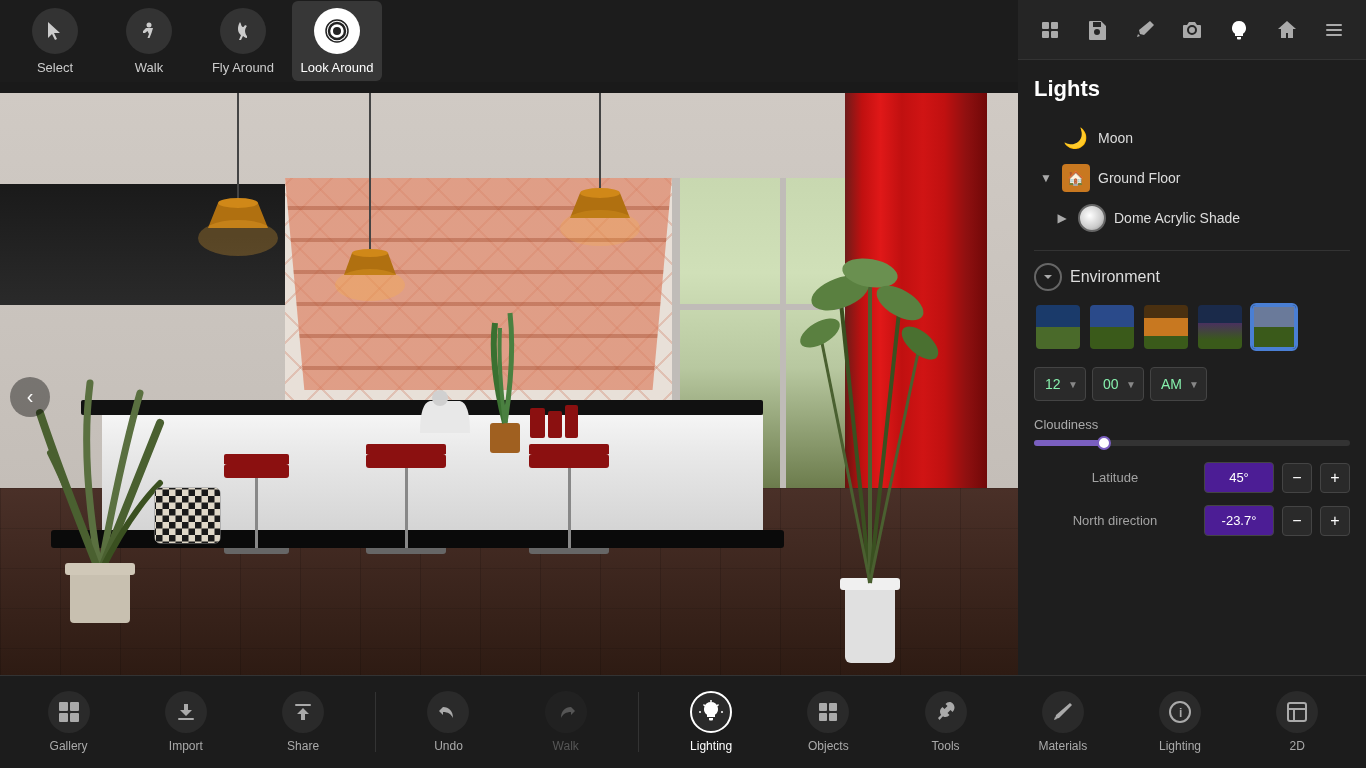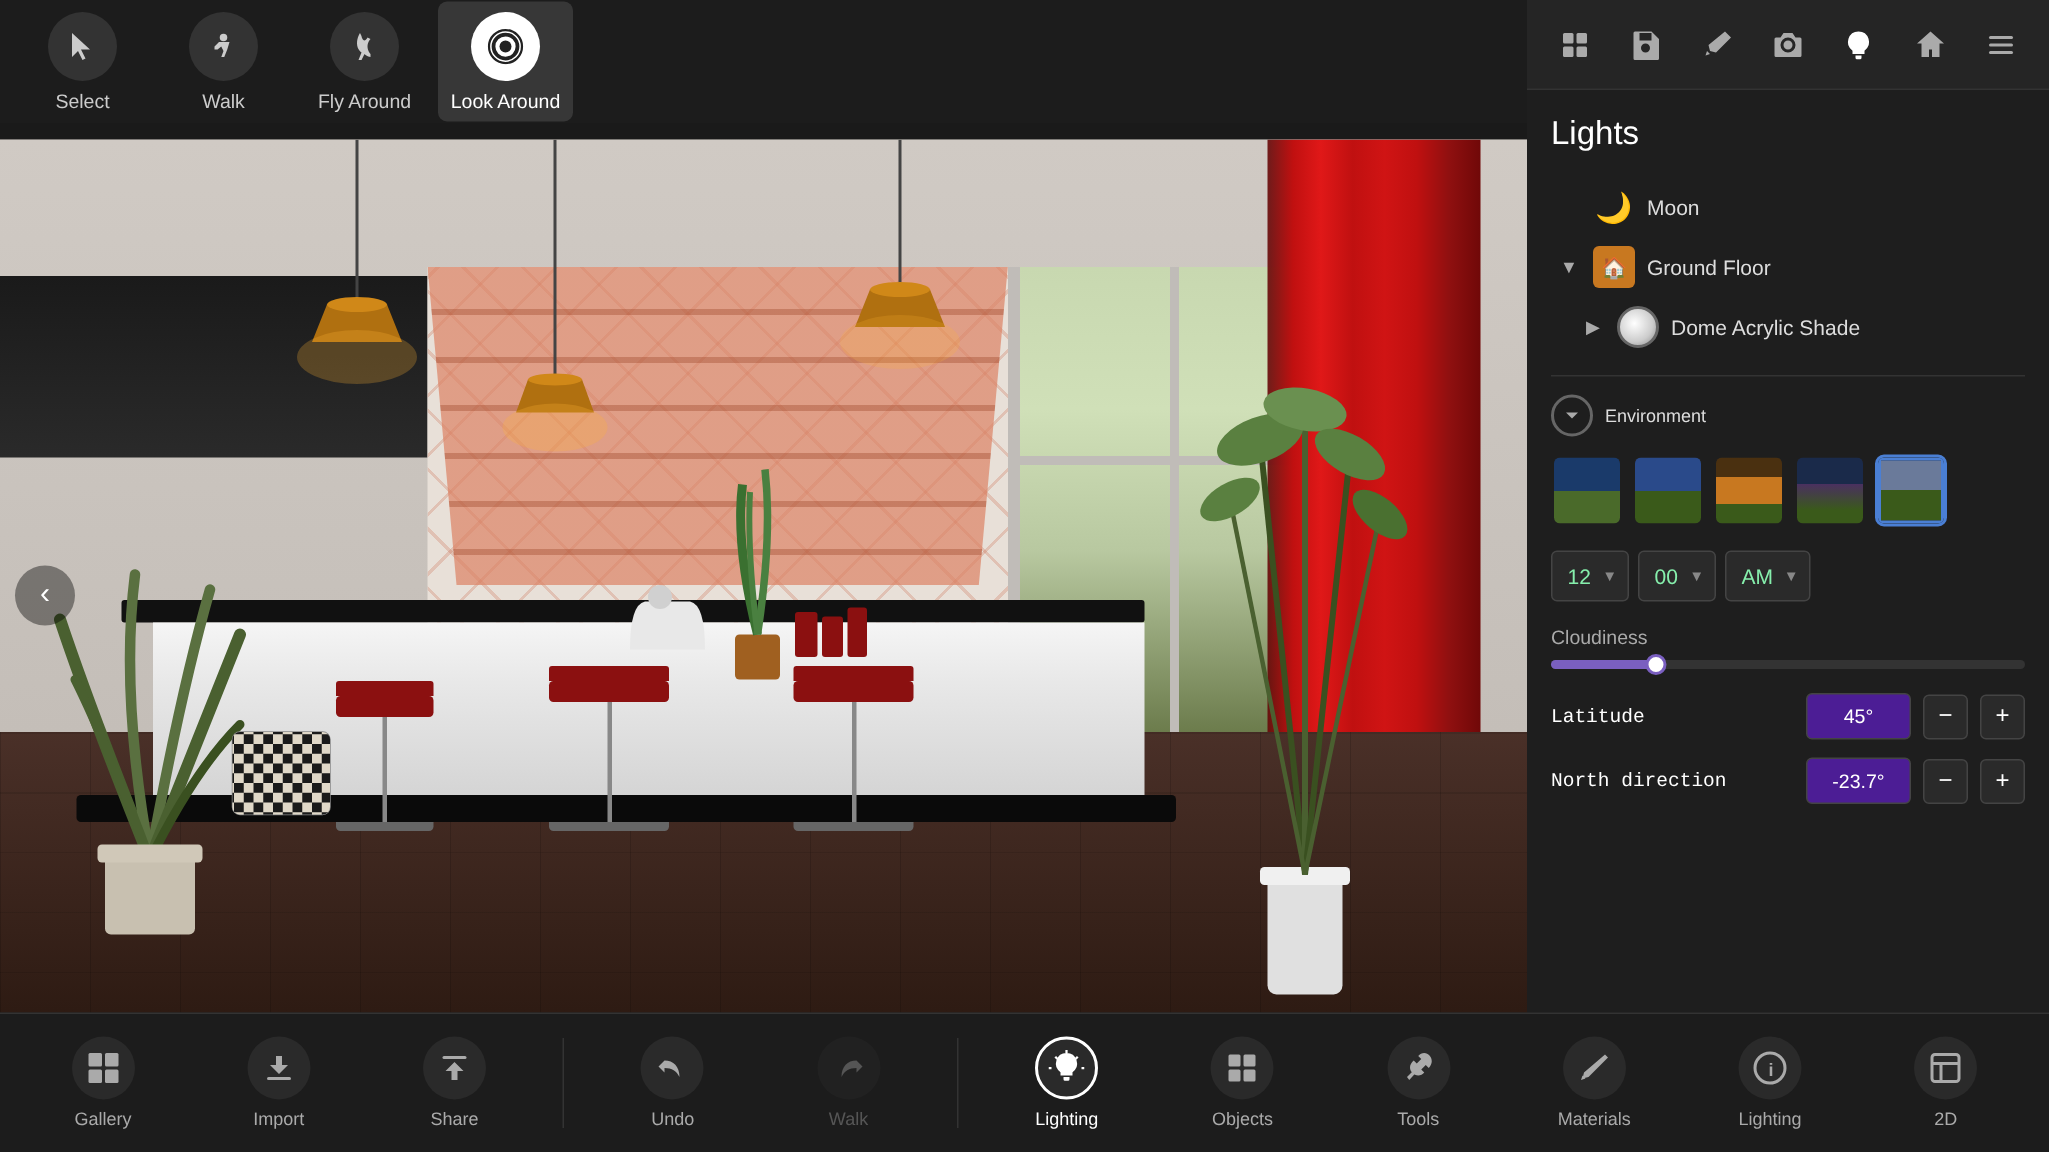--- a/index.html
+++ b/index.html
@@ -128,21 +128,21 @@
       flex: 1;
       overflow-y: auto;
       padding: 16px;
     }
     #panel-content::-webkit-scrollbar { width: 6px; }
     #panel-content::-webkit-scrollbar-track { background: #1e1e1e; }
     #panel-content::-webkit-scrollbar-thumb { background: #444; border-radius: 3px; }
 
     .panel-section-title {
       font-size: 22px;
-      font-weight: 400;
+      font-weight: 700;
       color: #fff;
       margin-bottom: 16px;
     }
 
     
     .tree-item {
       display: flex;
       align-items: center;
       padding: 6px 4px;
       cursor: pointer;
@@ -200,21 +200,21 @@
       height: 28px;
       border-radius: 50%;
       border: 2px solid #666;
       display: flex;
       align-items: center;
       justify-content: center;
       color: #aaa;
       font-size: 14px;
     }
     .env-label {
-      font-size: 12px;
+      font-size: 16px;
       color: #ddd;
     }
 
     
     .sky-presets {
       display: flex;
       gap: 6px;
       margin-bottom: 16px;
       flex-wrap: wrap;
     }
@@ -307,24 +307,23 @@
 
     
     .param-row {
       display: flex;
       align-items: center;
       margin-bottom: 12px;
       gap: 8px;
     }
     .param-label {
       font-size: 13px;
-      color: #ffffff;
+      color: #a3a3a3;
       flex: 1;
-      text-align: left;
-      font-family: Liberation Mono, monospace;
+      text-align: center;
     }
     .param-value {
       background: #4c1d95;
       border: 1px solid #444;
       color: #fff;
       padding: 7px 10px;
       border-radius: 4px;
       font-size: 13px;
       min-width: 70px;
       text-align: center;

